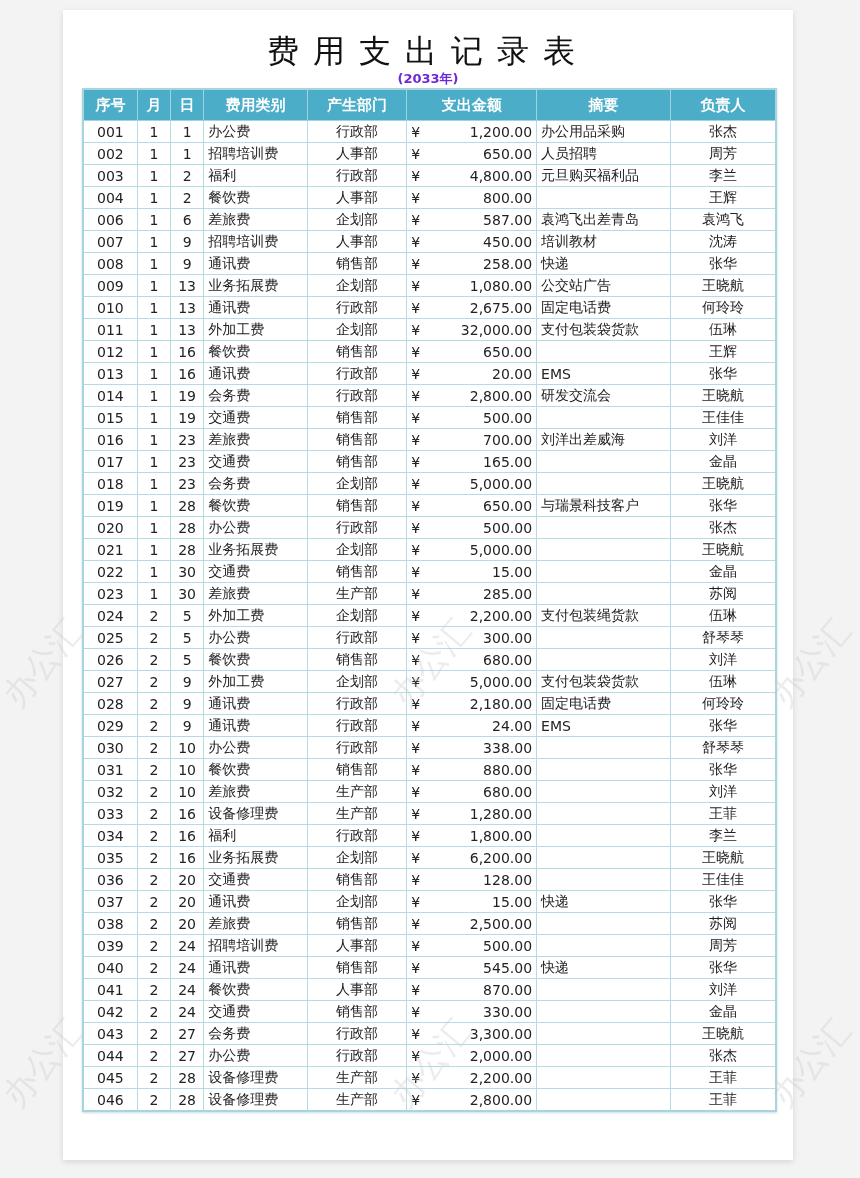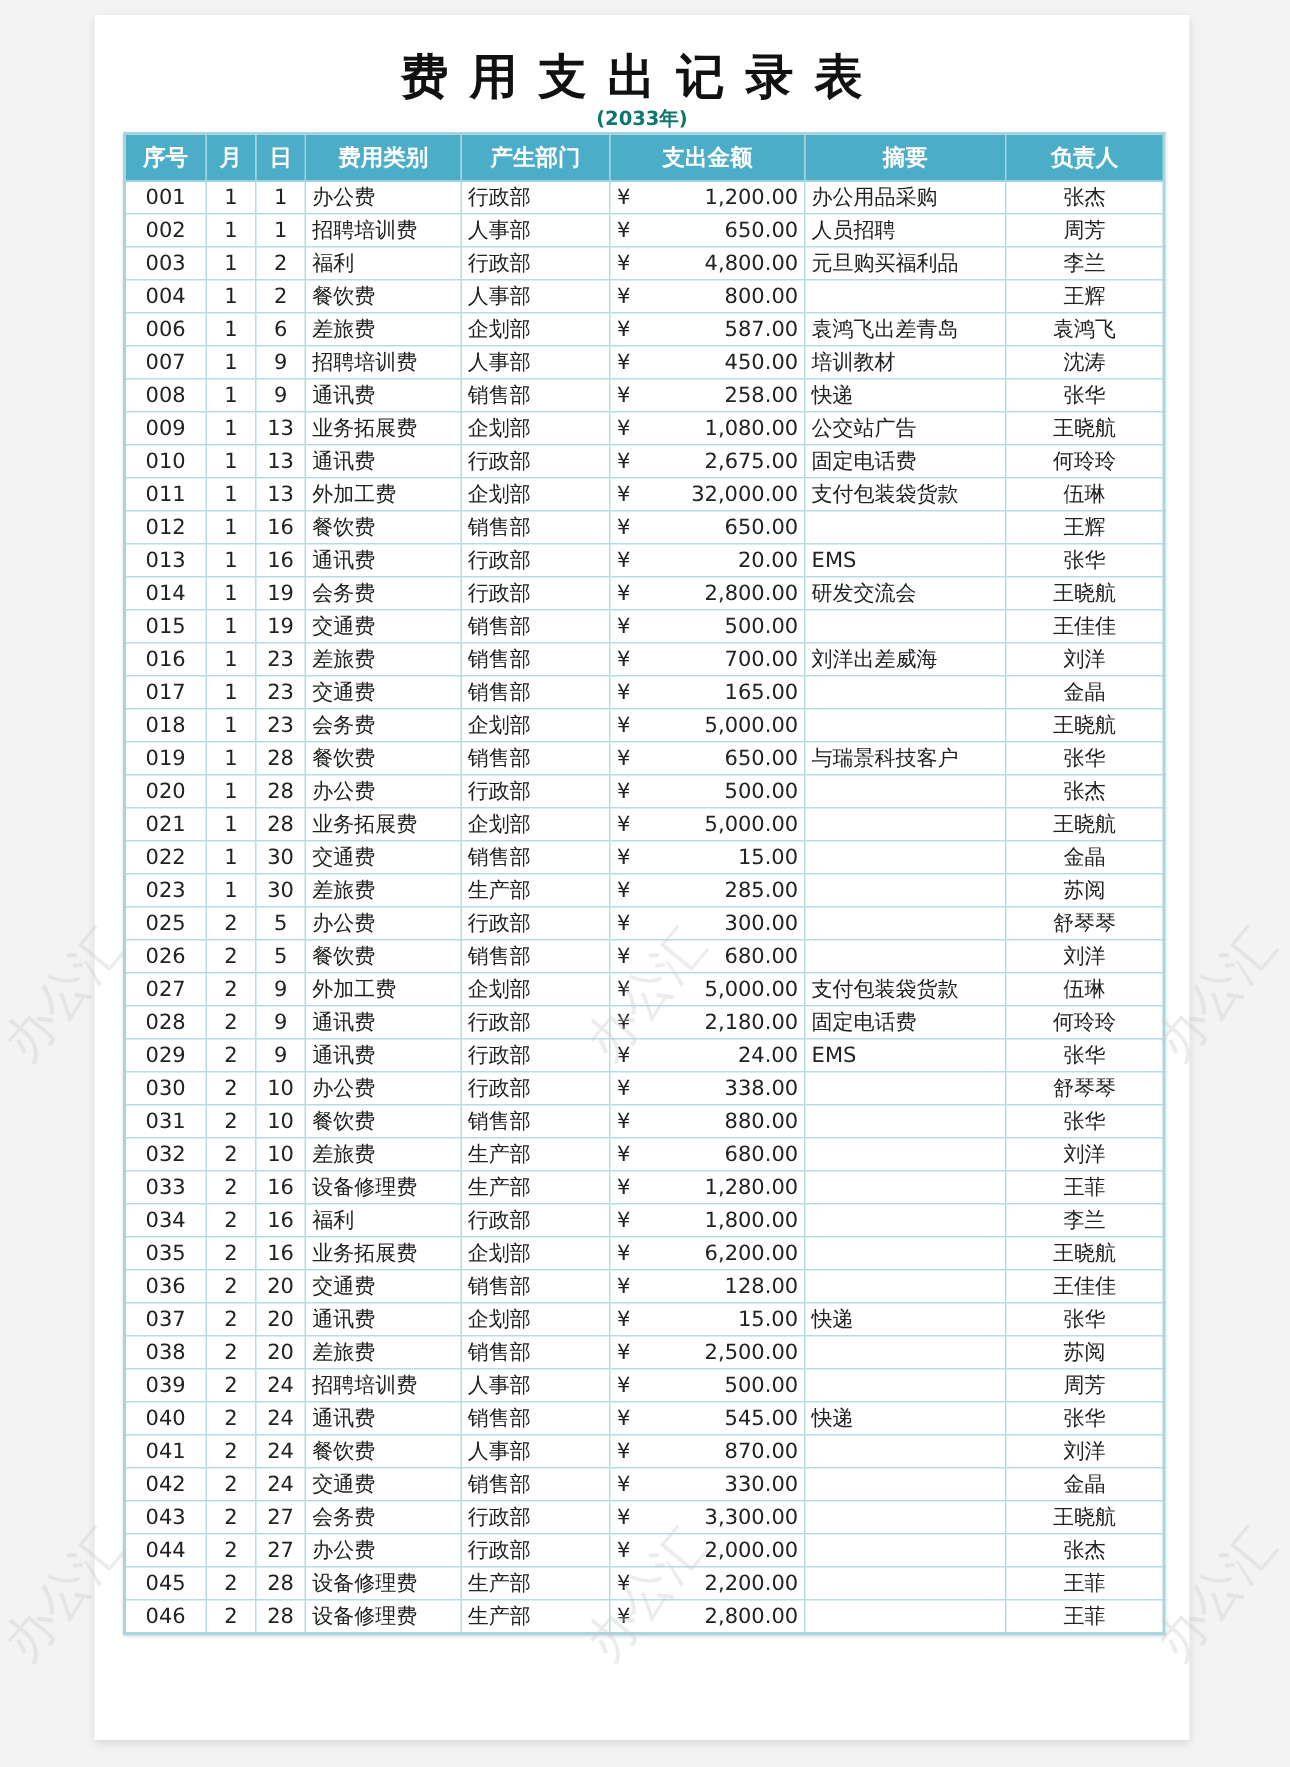--- a/index.html
+++ b/index.html
@@ -6,44 +6,44 @@
   body {
     width:860px; height:1178px; background:#f3f3f3; position:relative; overflow:hidden;
     font-family: "DejaVu Sans", "Liberation Sans", sans-serif;
   }
   .page {
     position:absolute; left:63px; top:10px; width:730px; height:1150px;
     background:#ffffff; box-shadow:0 2px 6px rgba(0,0,0,0.12);
   }
   .title {
     position:absolute; left:0; top:20px; width:100%; text-align:center;
-    font-size:32px; font-weight:bold; letter-spacing:14px; color:#111;
+    font-size:32px; font-weight:normal; letter-spacing:14px; color:#111;
     font-family: "DejaVu Sans", sans-serif;
   }
   .subtitle {
     position:absolute; left:0; top:60px; width:100%; text-align:center;
-    font-size:13px; font-weight:bold; color:#0f766e;
+    font-size:13px; font-weight:bold; color:#6d28d9;
   }
   table.sheet {
     position:absolute; left:19px; top:78px; width:695px;
     border-collapse:collapse; table-layout:fixed;
     border:2px solid #a9d3dd;
     box-shadow:0 1px 2px rgba(120,170,180,0.4);
   }
   table.sheet th {
     background:#4badc8; color:#ffffff; font-weight:bold; font-size:15px;
     height:26px; padding:2px; text-align:center; border:1px solid #9fd3e0;
   }
   table.sheet td {
     height:21px; padding:0 4px; font-size:14px; color:#222;
     border:1px solid #b5dbe3; white-space:nowrap; overflow:hidden;
   }
   td.c { text-align:center; }
   td.l { text-align:left; padding-left:4px; }
-  td.dept { }
+  td.dept { text-align:center; }
   td.amt { padding:0 6px; }
   td.amt .yen { float:left; }
   td.amt .num { float:right; }
   .wm {
     position:absolute; font-size:34px; color:rgba(200,200,200,0.35);
     transform:rotate(-50deg); pointer-events:none; white-space:nowrap;
     font-weight:300;
   }
 </style>
 </head>
@@ -357,20 +357,33 @@
           <td class="l">差旅费</td>
           <td class="dept">生产部</td>
           <td class="amt">
             <span class="yen">¥</span>
             <span class="num">285.00</span>
           </td>
           <td class="l"></td>
           <td class="c">苏阅</td>
         </tr>
         <tr>
+          <td class="c">024</td>
+          <td class="c">2</td>
+          <td class="c">5</td>
+          <td class="l">外加工费</td>
+          <td class="dept">企划部</td>
+          <td class="amt">
+            <span class="yen">¥</span>
+            <span class="num">2,200.00</span>
+          </td>
+          <td class="l">支付包装绳货款</td>
+          <td class="c">伍琳</td>
+        </tr>
+        <tr>
           <td class="c">025</td>
           <td class="c">2</td>
           <td class="c">5</td>
           <td class="l">办公费</td>
           <td class="dept">行政部</td>
           <td class="amt">
             <span class="yen">¥</span>
             <span class="num">300.00</span>
           </td>
           <td class="l"></td>

